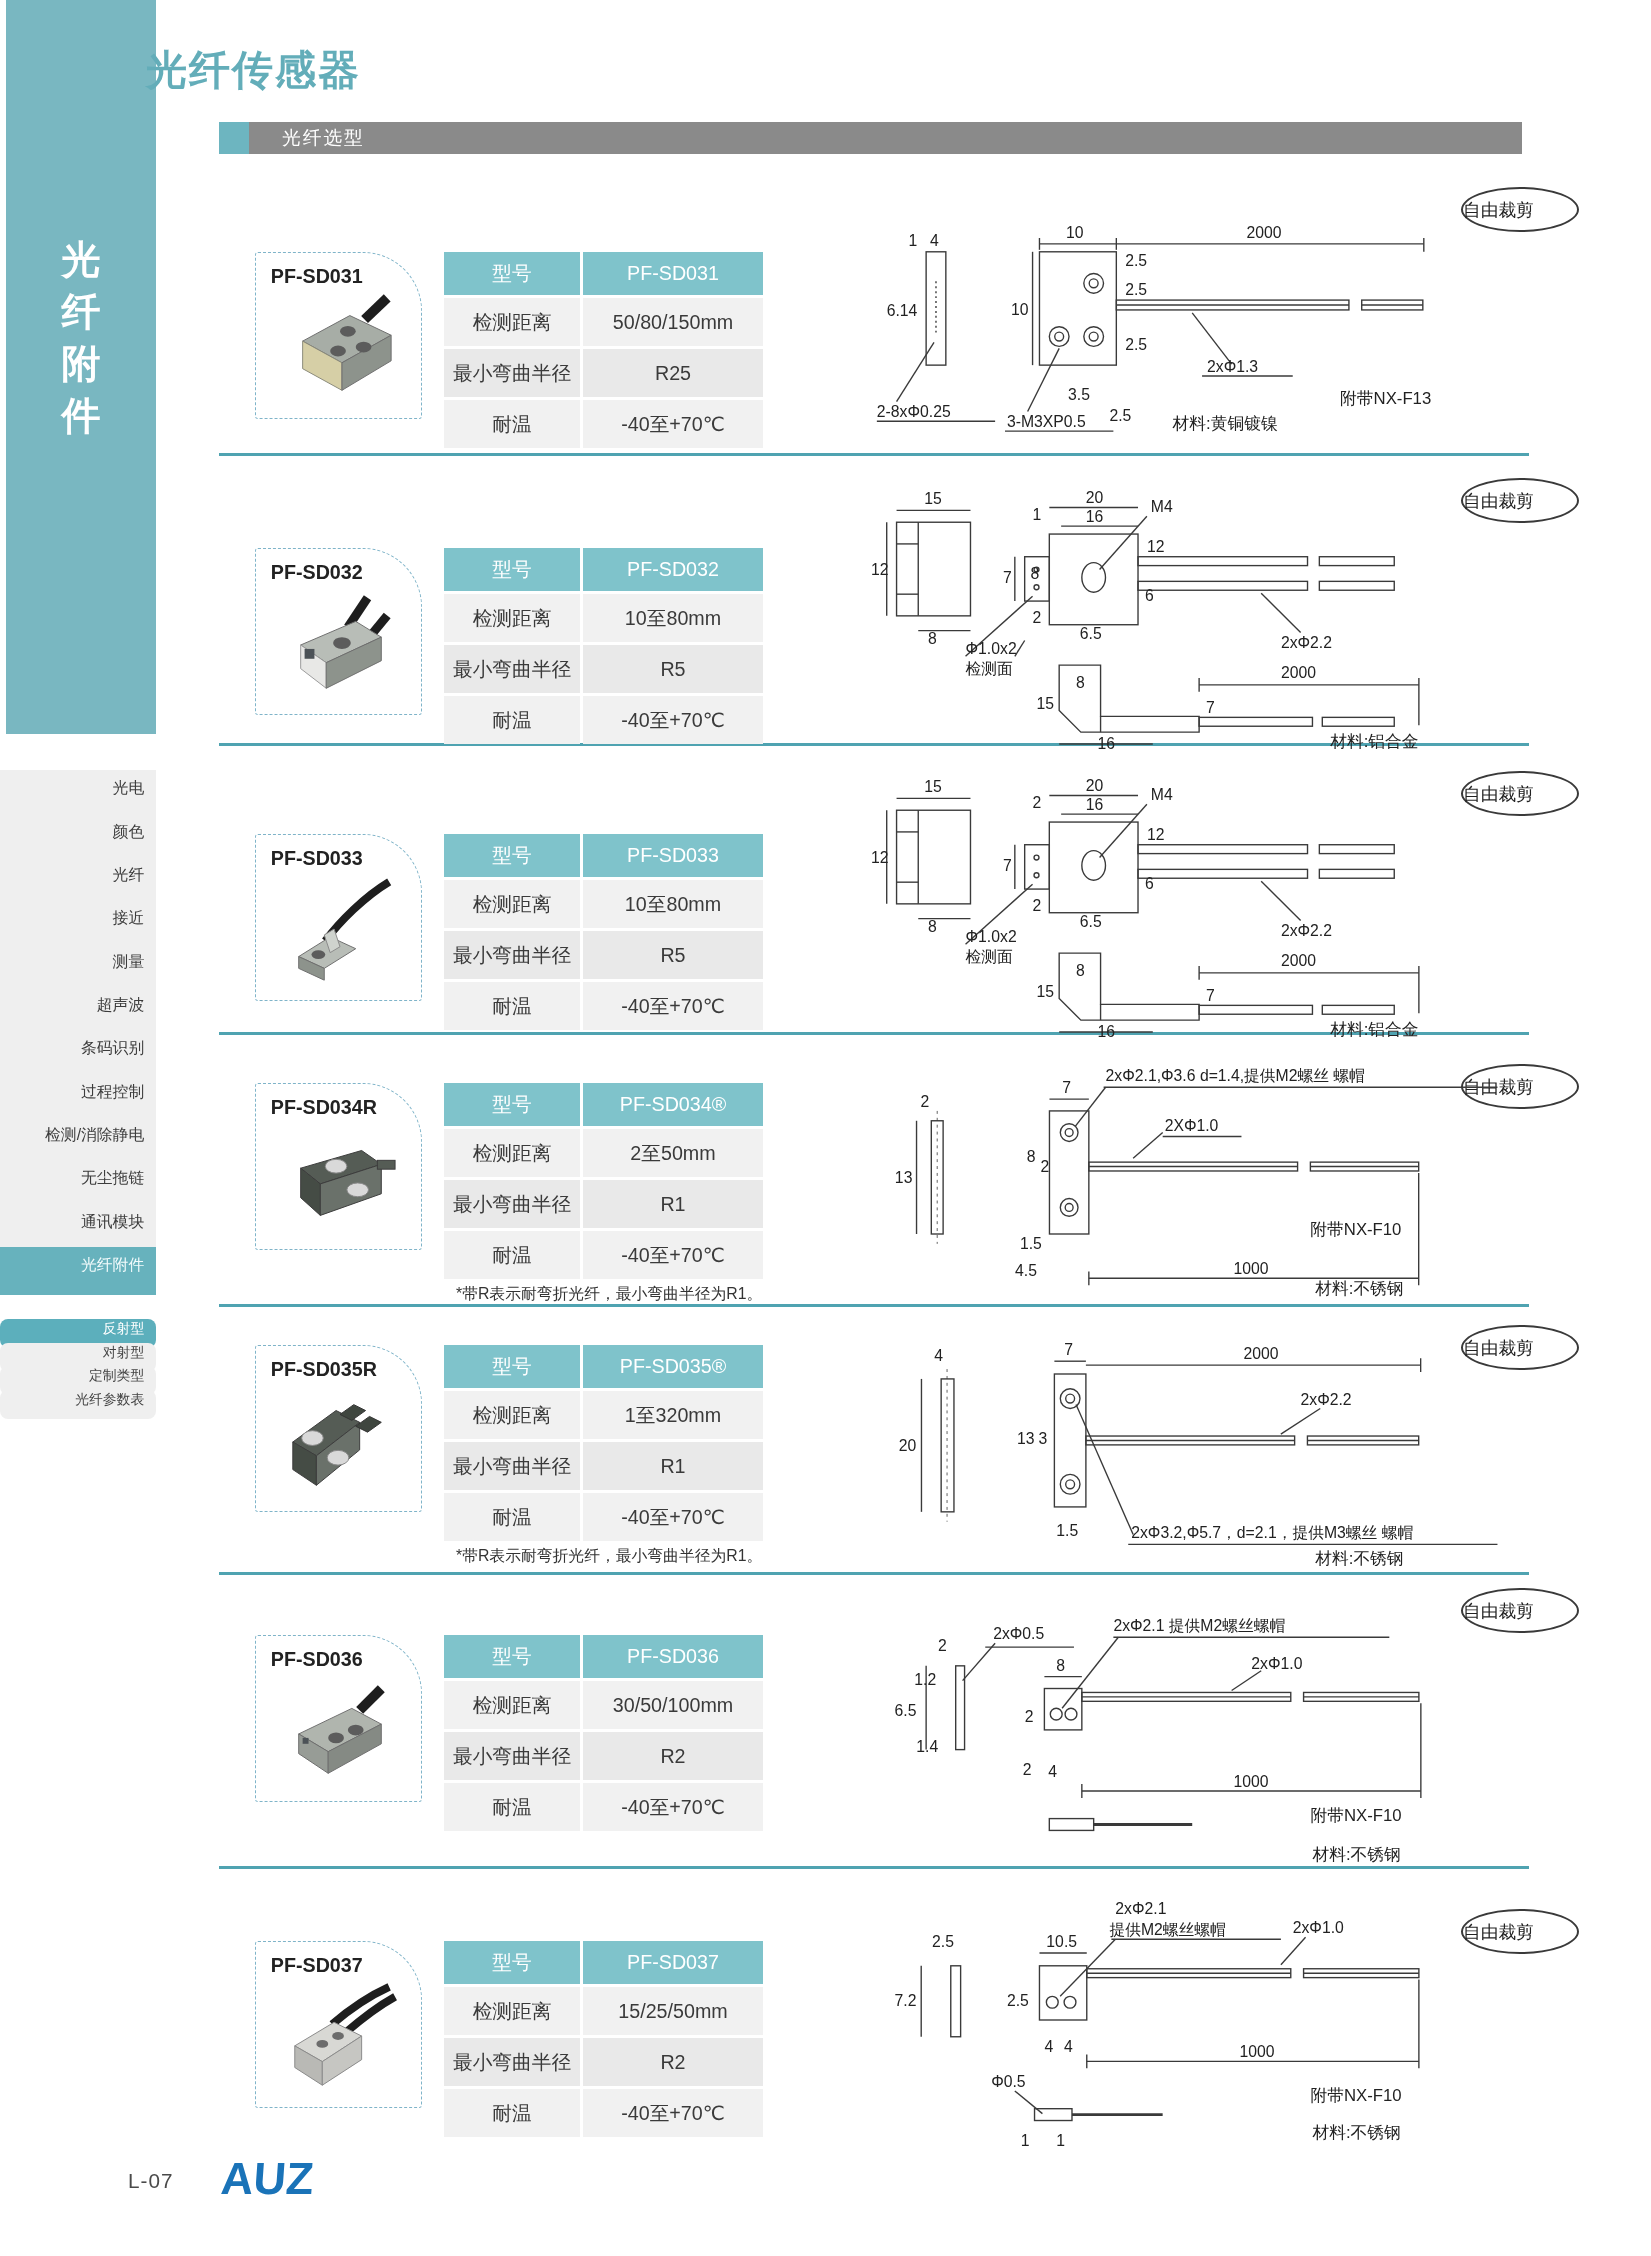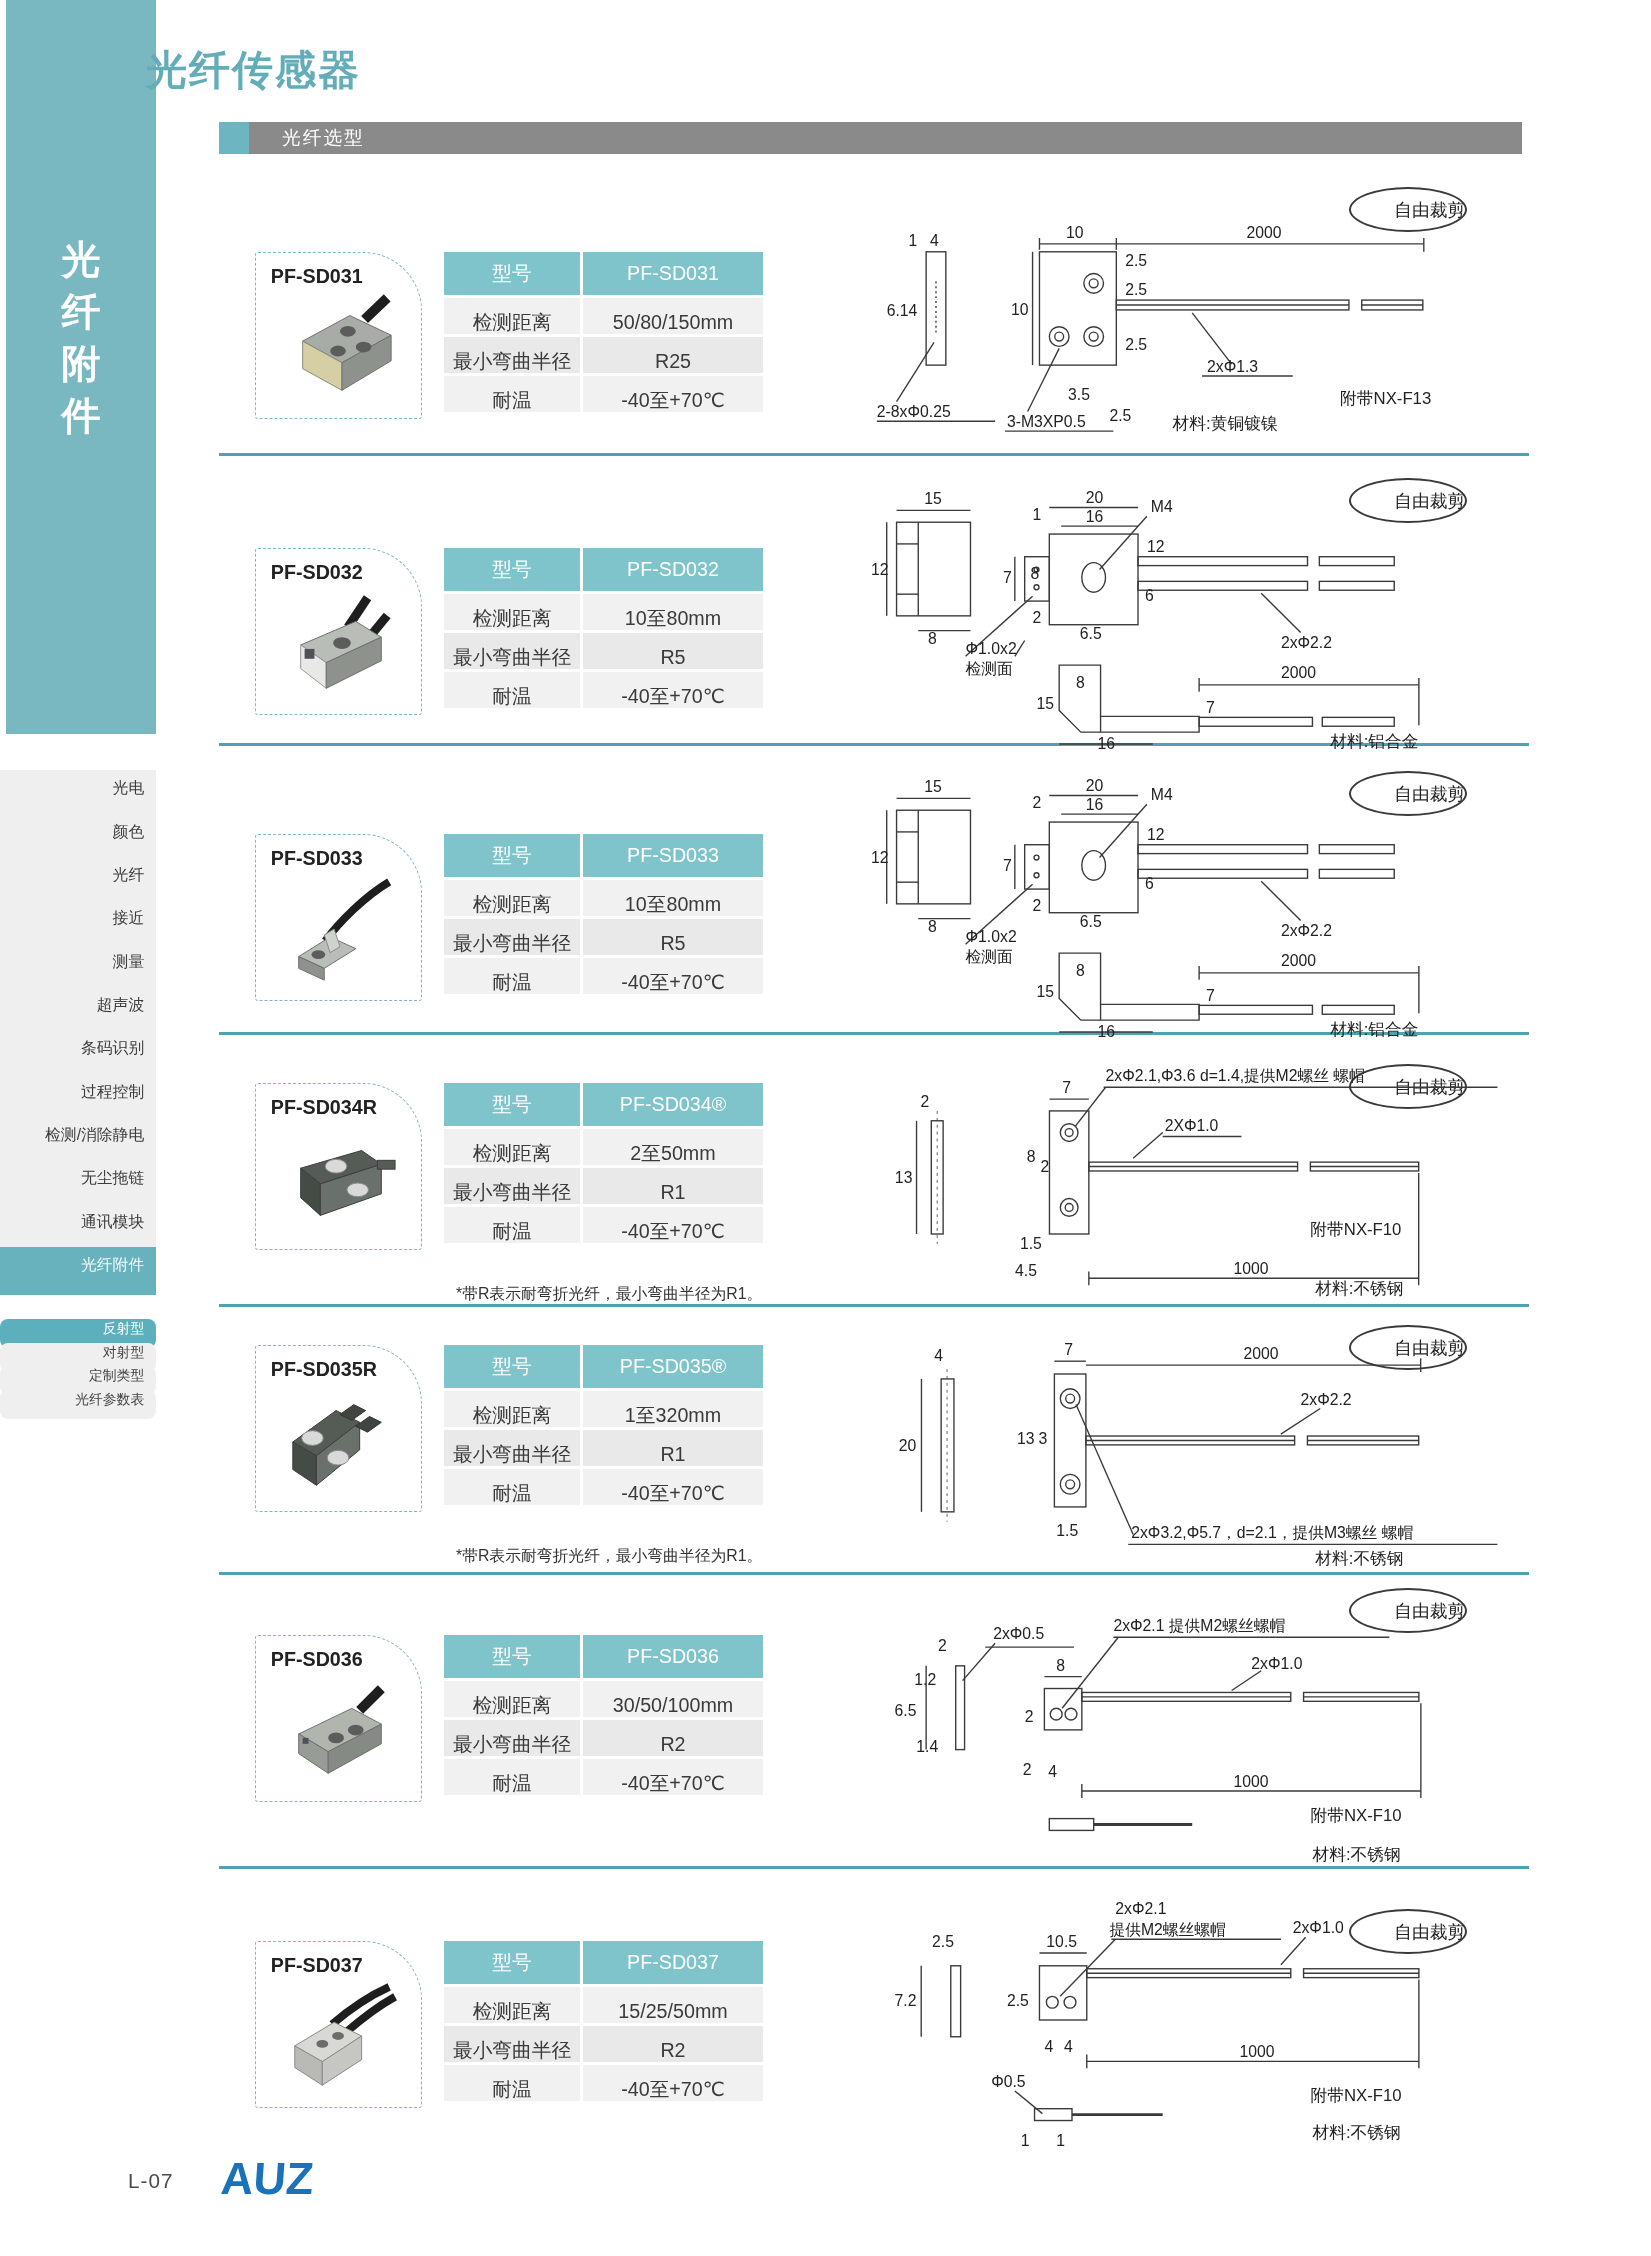--- a/index.html
+++ b/index.html
@@ -26,25 +26,25 @@
   .section{position:absolute;left:0;width:1652px;}
   .card{position:absolute;left:255px;width:167px;height:167px;background:#fff;
         border:1px dashed #7fb4c9;border-radius:3px 59px 3px 3px;box-sizing:border-box;}
   .card-label{position:absolute;left:14.8px;top:11.8px;font-size:19.7px;font-weight:600;color:#222;}
   .photo{position:absolute;left:14.8px;top:37px;}
   .spec-table{position:absolute;left:444px;width:319px;}
   .t-row{display:flex;margin-bottom:3px;}
   .t-label{width:136px;flex:none;text-align:center;}
   .t-value{flex:1;text-align:center;margin-left:3px;}
   .t-head .t-label,.t-head .t-value{background:#7fc3cb;color:#fff;font-size:19.7px;line-height:43px;height:43px;}
-  .t-body .t-label,.t-body .t-value{background:#f1f1f1;color:#3a3a3a;font-size:19.7px;line-height:48px;height:36px;}
+  .t-body .t-label,.t-body .t-value{background:#f1f1f1;color:#3a3a3a;font-size:19.7px;line-height:48px;height:48px;}
   .t-body.alt .t-label,.t-body.alt .t-value{background:#e9e9e9;}
   .note{position:absolute;left:456px;font-size:15.8px;color:#333;}
-  .badge{position:absolute;left:1349px;width:118px;height:45px;border:2px solid #3a3a3a;border-radius:50%;
-         text-align:right;line-height:43px;font-size:17.7px;color:#222;box-sizing:border-box;background:#fff;}
+  .badge{position:absolute;left:1461px;width:118px;height:45px;border:2px solid #3a3a3a;border-radius:50%;
+         text-align:left;line-height:43px;font-size:17.7px;color:#222;box-sizing:border-box;background:#fff;}
   .drawing{position:absolute;left:867px;}
   .drawing text{font-size:16px;fill:#222;}
   .drawing .big{font-size:17px;}
   
   .page-num{position:absolute;left:128px;top:2169px;font-size:20.7px;color:#4a4a4a;letter-spacing:1px;}
   .brand{position:absolute;left:221px;top:2153px;font-size:45px;font-weight:800;color:#1a73b8;
          letter-spacing:0px;transform:skewX(-4deg);}
 </style>
 </head>
 <body>

